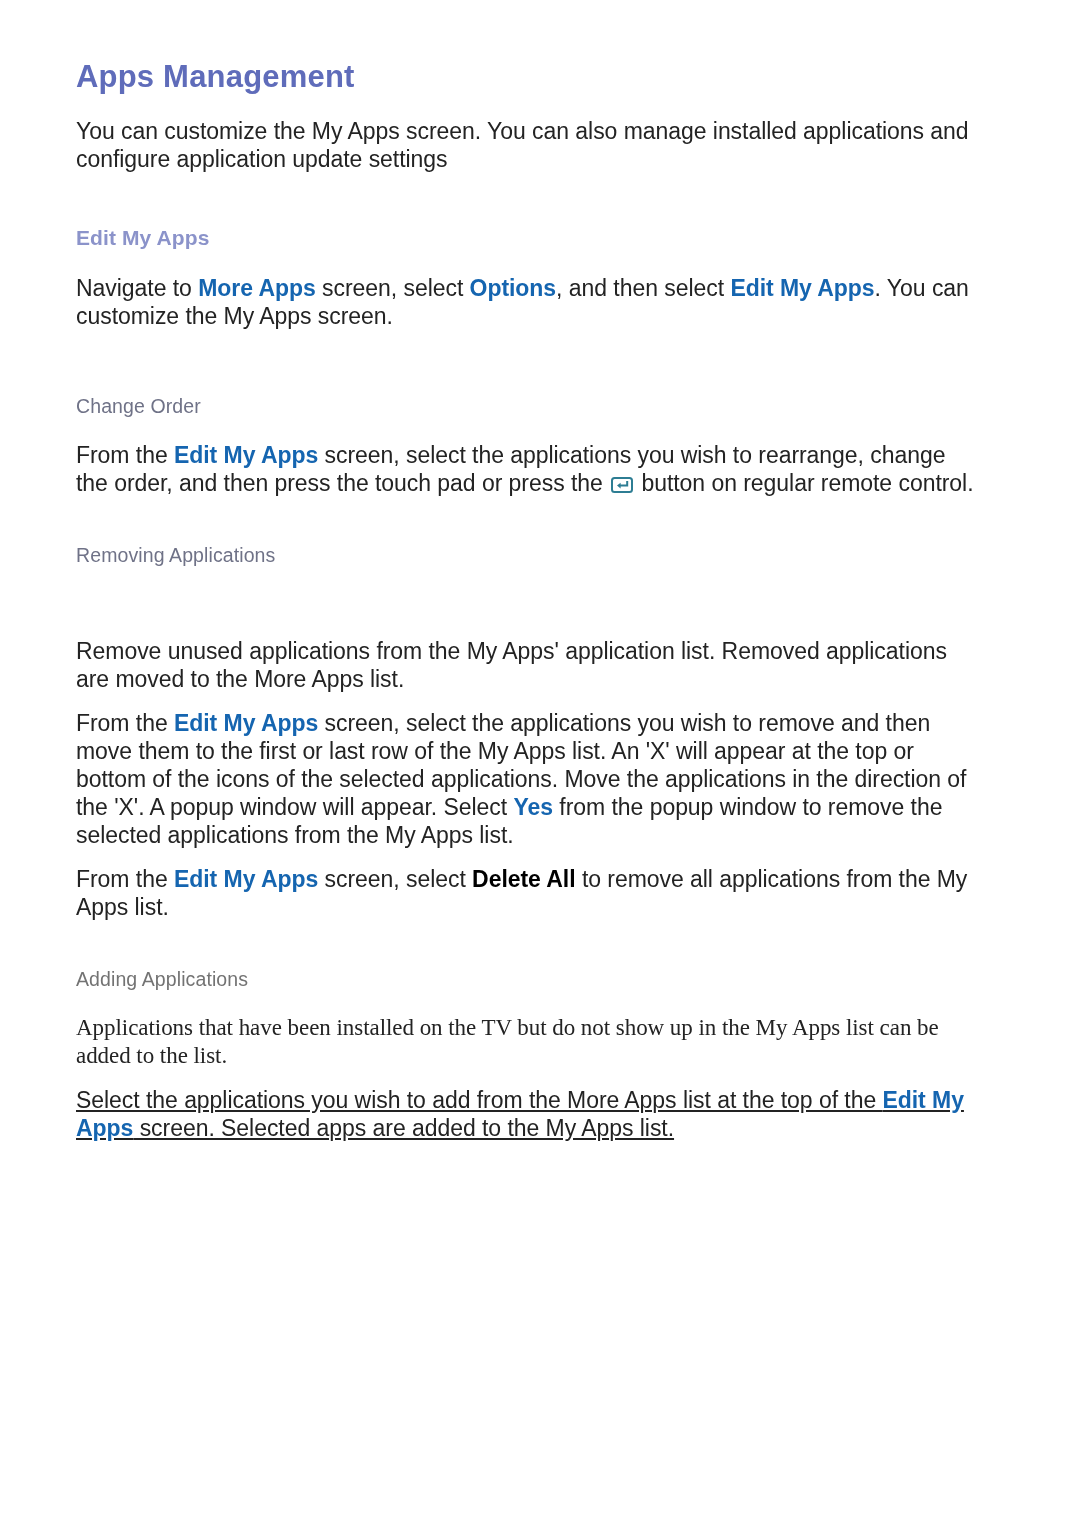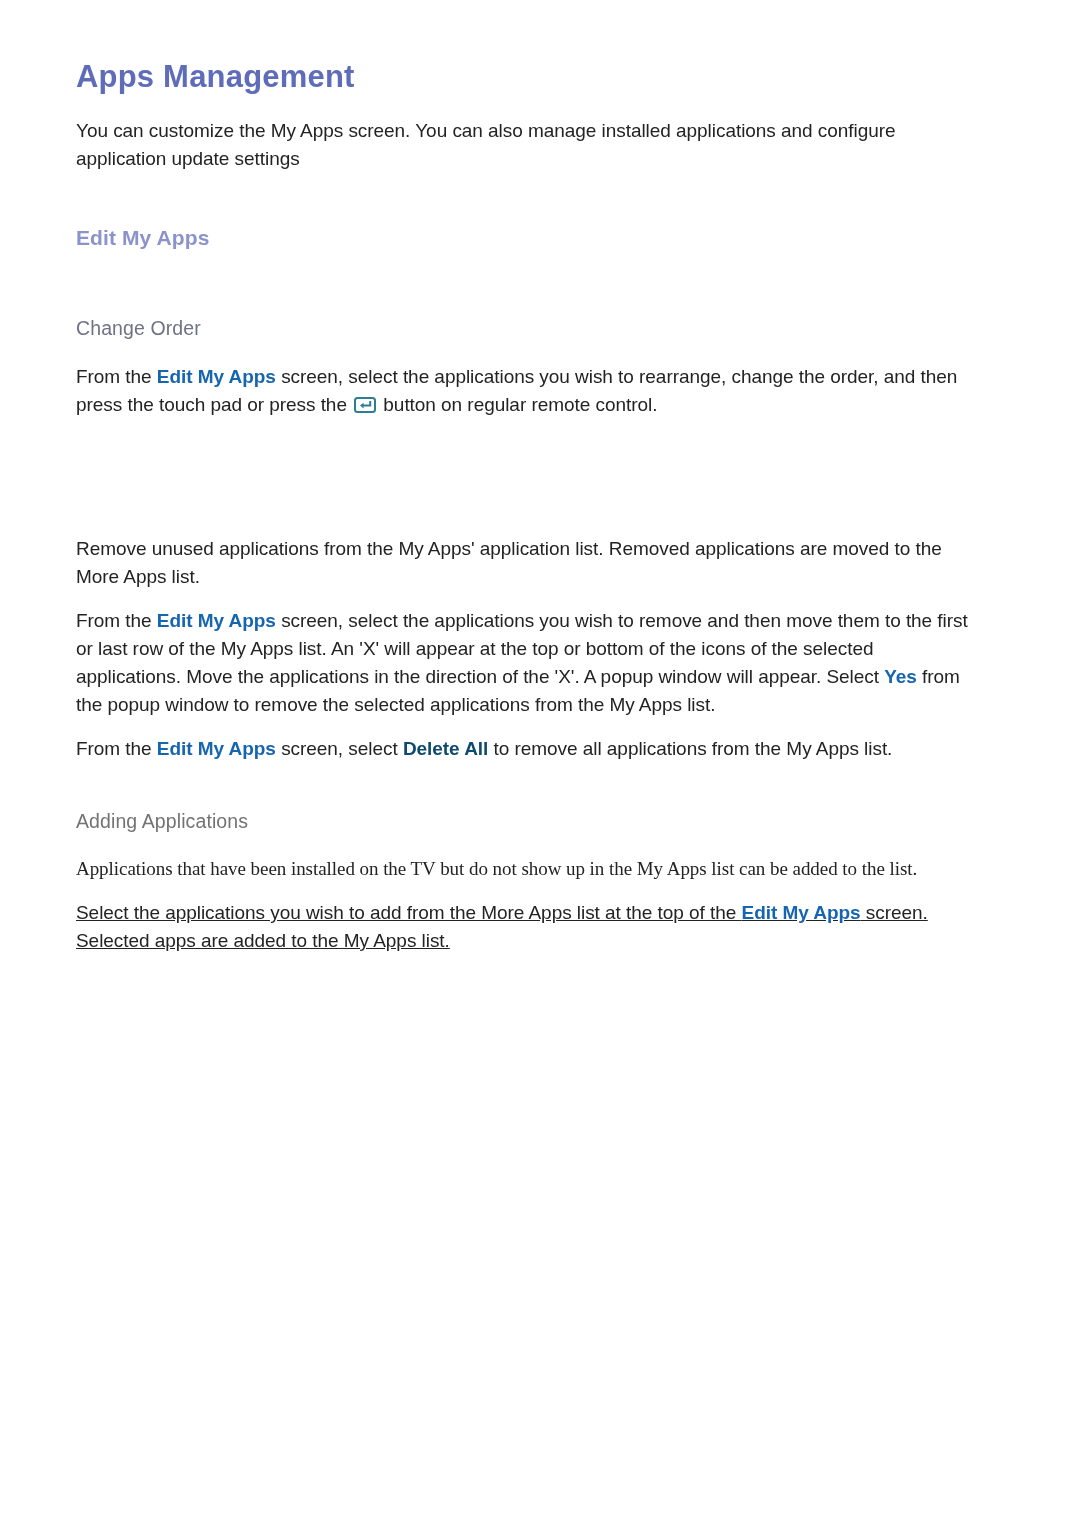--- a/index.html
+++ b/index.html
@@ -53,21 +53,21 @@
     font-size: 19.5px;
     font-weight: normal;
     color: #6f7287;
     margin: 0;
     padding: 0;
     line-height: 1.25;
     letter-spacing: 0.1px;
   }
 
   p.body-text {
-    font-size: 19px;
+    font-size: 23px;
     line-height: 28px;
     color: #232323;
     margin: 0;
     padding: 0;
     letter-spacing: -0.05px;
   }
 
   .indent {
     margin-left: 3px;
   }
@@ -102,39 +102,41 @@
   <div class="content">
 
     <h1 class="doc-title" style="color: rgb(95, 108, 186);">Apps Management</h1>
 
     <p class="body-text indent" style="color: rgb(35, 35, 35);">You can customize the My Apps screen. You can also manage installed applications and configure application update settings</p>
 
     <div class="sp-h2-top"></div>
     <h2 class="section-title" style="color: rgb(139, 147, 202);">Edit My Apps</h2>
     <div class="sp-h2-bottom"></div>
 
+    <p class="body-text indent" style="color: rgb(35, 35, 35);">Navigate to <span class="kw" style="color: rgb(21, 101, 176);">More Apps</span> screen, select <span class="kw" style="color: rgb(21, 101, 176);">Options</span>, and then select <span class="kw" style="color: rgb(21, 101, 176);">Edit My Apps</span>. You can customize the My Apps screen.</p>
 
     <div class="sp-h3-top"></div>
-    <h3 class="subsection-title" style="color: rgb(111, 114, 135);">Change Order</h3>
+    <h3 class="subsection-title" style="color: rgb(111, 114, 135); margin-top: 22px;">Change Order</h3>
     <div class="sp-h3-bottom"></div>
 
     <p class="body-text indent" style="color: rgb(35, 35, 35);">From the <span class="kw" style="color: rgb(21, 101, 176);">Edit My Apps</span> screen, select the applications you wish to rearrange, change the order, and then press the touch pad or press the <span class="enter-key"><svg width="22" height="16" viewBox="0 0 22 16" xmlns="http://www.w3.org/2000/svg">
             <rect x="1" y="1" width="20" height="14" rx="2.5" ry="2.5" fill="none" stroke="#2d7d93" stroke-width="2"></rect>
             <path d="M16.2 4.0 L16.2 8.6 L8.6 8.6" fill="none" stroke="#2d7d93" stroke-width="2" stroke-linejoin="miter"></path>
             <path d="M9.6 5.7 L6.0 8.6 L9.6 11.5 Z" fill="#2d7d93"></path>
           </svg></span> button on regular remote control.</p>
 
     <div class="sp-h3-top-big"></div>
+    <h3 class="subsection-title" style="color: rgb(111, 114, 135);">Removing Applications</h3>
     <div class="sp-h3-bottom"></div>
 
     <p class="body-text indent" style="color: rgb(35, 35, 35); margin-top: 48px;">Remove unused applications from the My Apps' application list. Removed applications are moved to the More Apps list.</p>
     <div class="sp-para"></div>
     <p class="body-text indent" style="color: rgb(35, 35, 35);">From the <span class="kw" style="color: rgb(21, 101, 176);">Edit My Apps</span> screen, select the applications you wish to remove and then move them to the first or last row of the My Apps list. An 'X' will appear at the top or bottom of the icons of the selected applications. Move the applications in the direction of the 'X'. A popup window will appear. Select <span class="kw" style="color: rgb(21, 101, 176);">Yes</span> from the popup window to remove the selected applications from the My Apps list.</p>
     <div class="sp-para"></div>
-    <p class="body-text indent" style="color: rgb(35, 35, 35);">From the <span class="kw" style="color: rgb(21, 101, 176);">Edit My Apps</span> screen, select <span class="kw" style="color: #0c4a6e;">Delete All</span> to remove all applications from the My Apps list.</p>
+    <p class="body-text indent" style="color: rgb(35, 35, 35);">From the <span class="kw" style="color: rgb(21, 101, 176);">Edit My Apps</span> screen, select <span class="kw" style="color: #000000;">Delete All</span> to remove all applications from the My Apps list.</p>
 
     <div class="sp-h3-top-big"></div>
     <h3 class="subsection-title" style="color: #737373;">Adding Applications</h3>
     <div class="sp-h3-bottom"></div>
 
     <p class="body-text indent" style="color: rgb(35, 35, 35); font-family: Liberation Serif, serif;">Applications that have been installed on the TV but do not show up in the My Apps list can be added to the list.</p>
     <div class="sp-para"></div>
     <p class="body-text indent" style="color: rgb(35, 35, 35); text-decoration: underline;">Select the applications you wish to add from the More Apps list at the top of the <span class="kw" style="color: rgb(21, 101, 176);">Edit My Apps</span> screen. Selected apps are added to the My Apps list.</p>
 
   </div>

